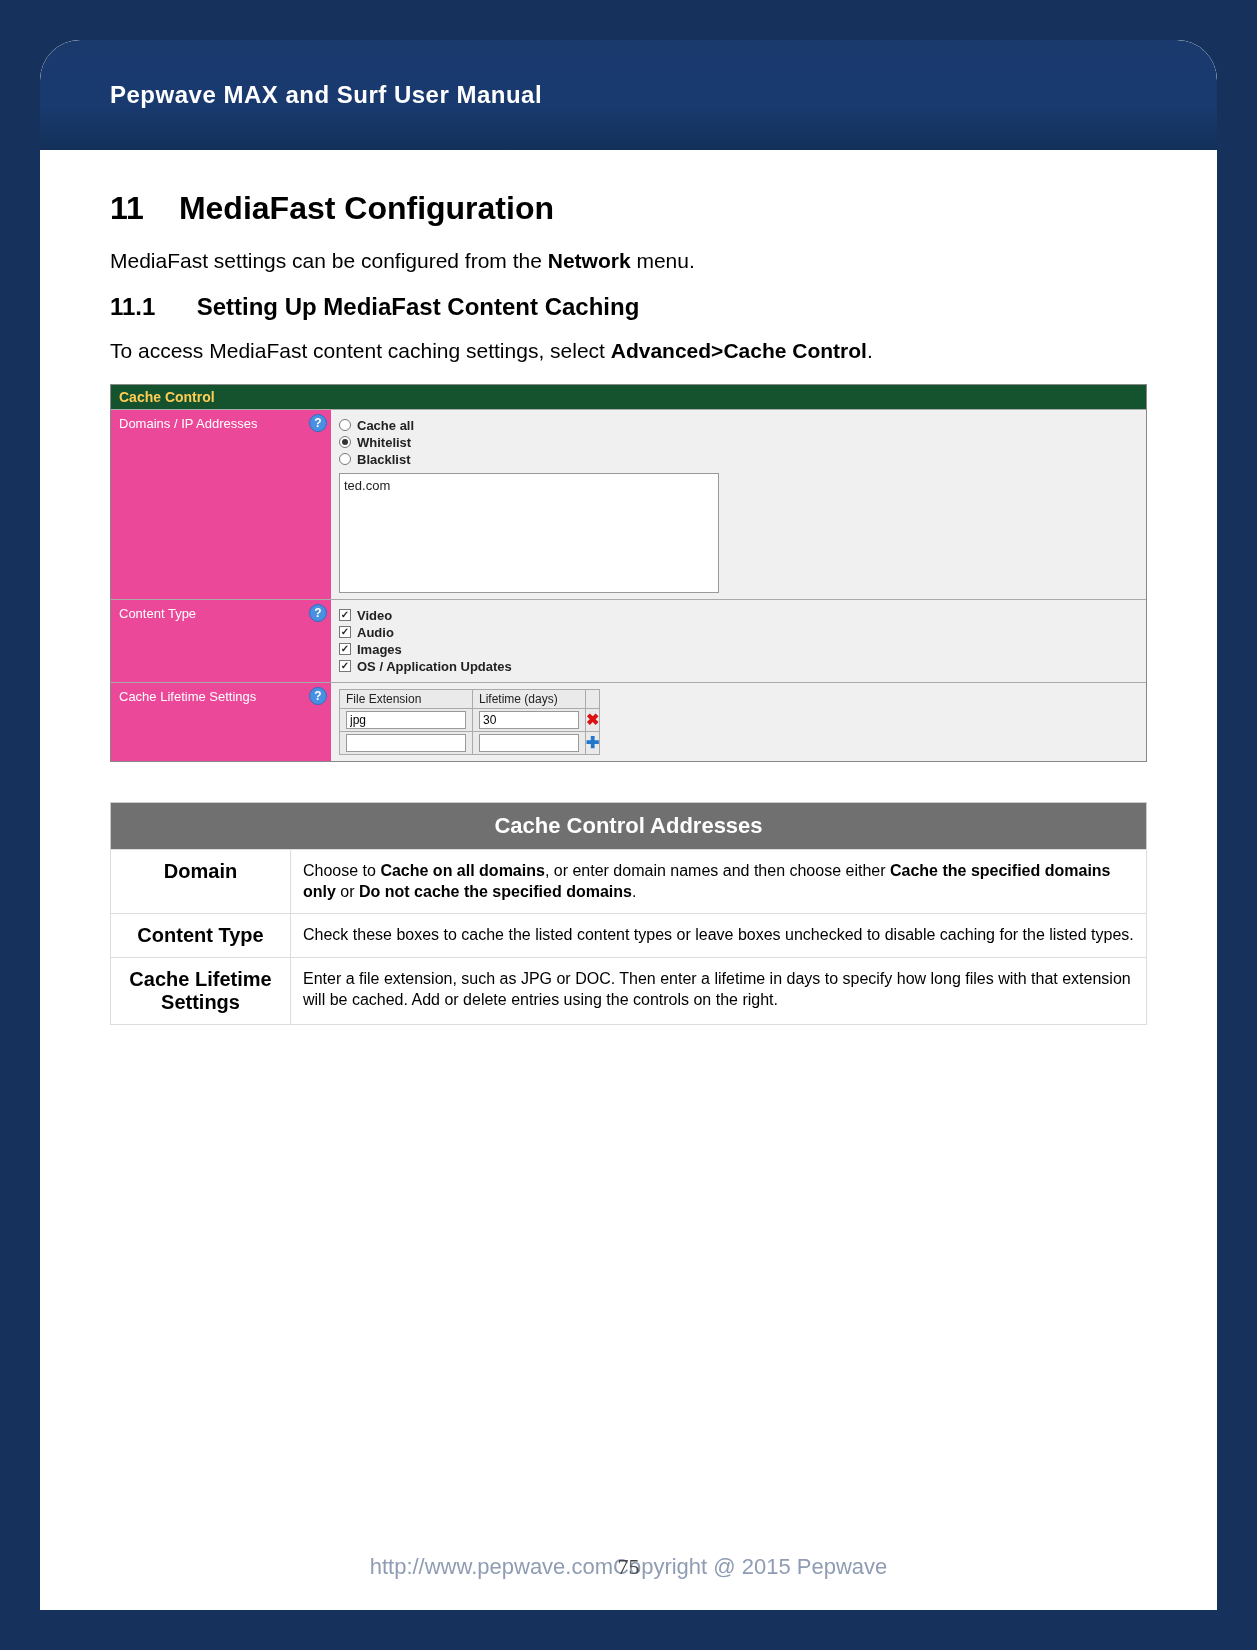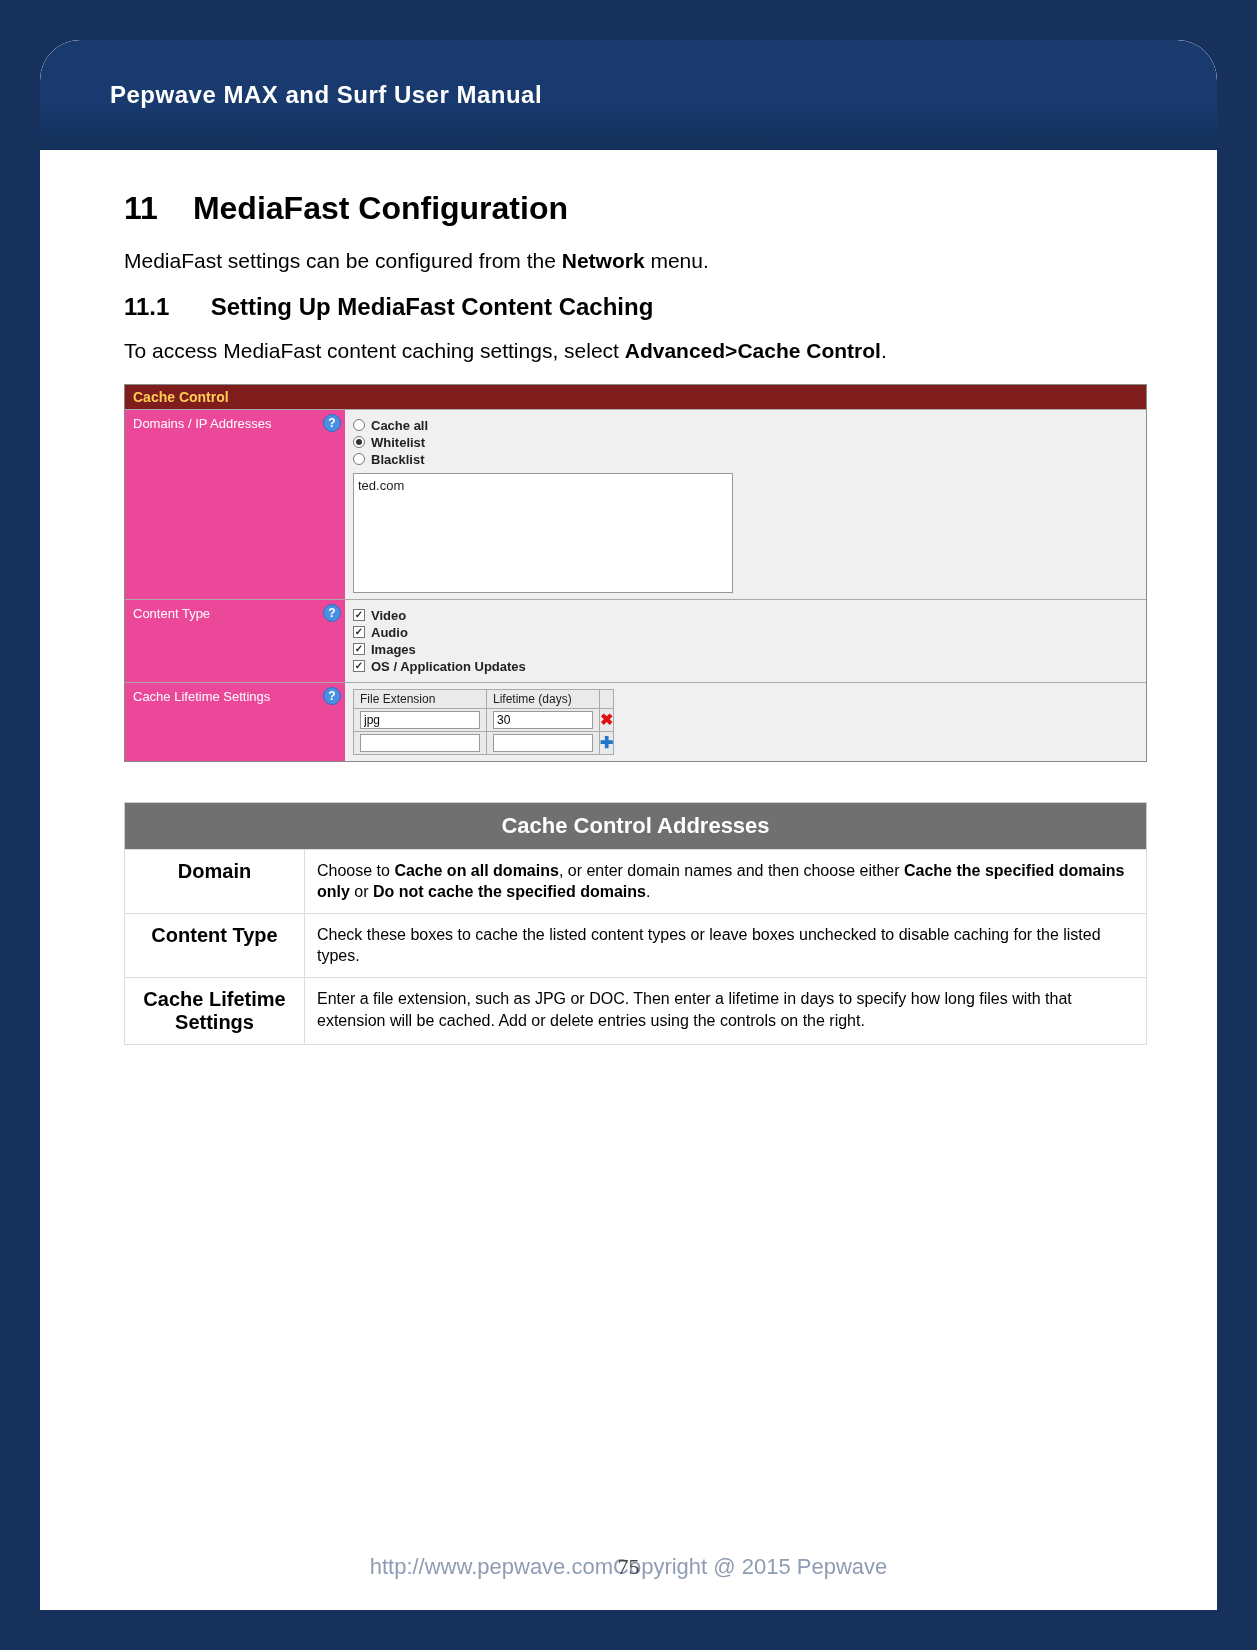--- a/index.html
+++ b/index.html
@@ -31,21 +31,20 @@
   .header-band h1 {
     color: #ffffff;
     font-family: "Century Gothic", "Trebuchet MS", sans-serif;
     font-weight: bold;
     font-size: 24px;
     letter-spacing: 0.5px;
   }
   .content {
     padding: 40px 70px 0 70px;
     color: #000;
-    margin-left: 14px;
   }
   .h2 {
     font-family: Arial, sans-serif;
     font-weight: bold;
     font-size: 32px;
     margin-bottom: 20px;
   }
   .h2 .num { display: inline-block; width: 60px; }
   .para {
     font-size: 21px;
@@ -63,21 +62,21 @@
   
   .ui-container {
     width: 100%;
     border: 1px solid #888;
     background: #f4f4f4;
     font-size: 13px;
     margin-top: 6px;
     margin-bottom: 40px;
   }
   .ui-titlebar {
-    background: #7f1d1d;
+    background: #14532d;
     color: #ffcc55;
     font-weight: bold;
     padding: 4px 8px;
     font-size: 14px;
   }
   .ui-row {
     display: flex;
     align-items: stretch;
     border-top: 1px solid #aaa;
   }

